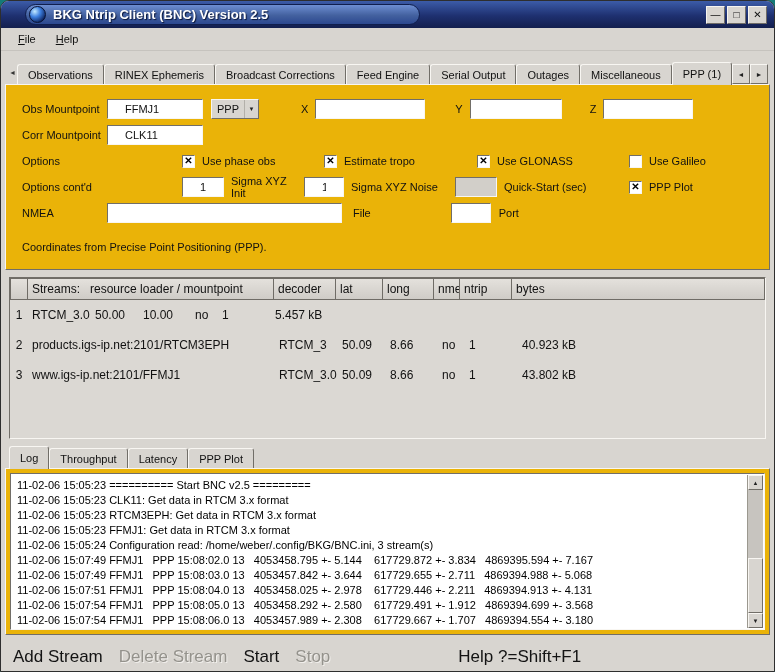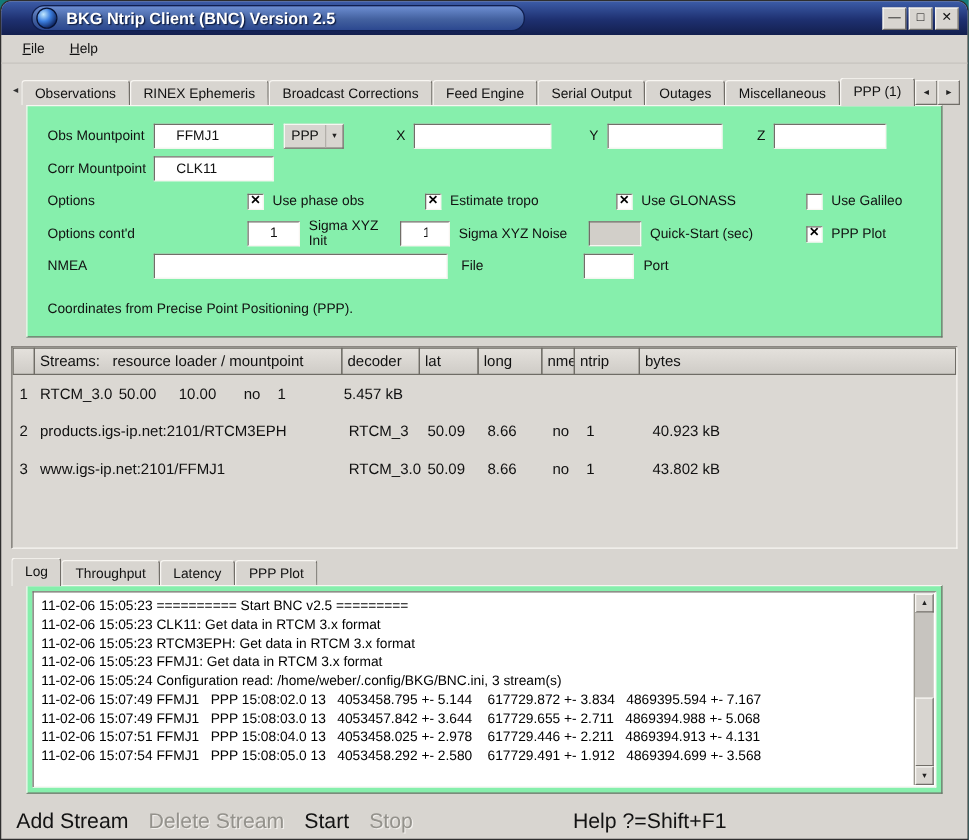--- a/index.html
+++ b/index.html
@@ -81,22 +81,22 @@
   }
   .tab-scrollers { margin-left: auto; display: flex; align-self: flex-end; }
   .tab-scroller {
     width: 18px; height: 20px; padding: 0;
     background: #d8d5d0;
     border: 1px solid; border-color: #f8f6f2 #716e68 #716e68 #f8f6f2;
     font-size: 7px; color: #222; font-family: inherit;
     display: flex; align-items: center; justify-content: center;
   }
   .pane {
-    margin: 0 20px;
-    background: #86efac;
+    margin: 0 4px;
+    background: #eab308;
     border: 1px solid; border-color: #f8f6f2 #716e68 #716e68 #f8f6f2;
   }
   .ppp-pane { flex: none; height: 186px; padding: 11px 16px; }
   
   .frow { display: flex; align-items: center; height: 26px; font-size: 11px; color: #111; }
   .flabel { width: 85px; flex: none; }
   .field {
     height: 20px; background: #fff;
     border: 1px solid; border-color: #716e68 #f8f6f2 #f8f6f2 #716e68;
     font-family: inherit; font-size: 11px; color: #111;
@@ -360,20 +360,21 @@
       <div class="log-lines">
         <div class="log-line">11-02-06 15:05:23 ========== Start BNC v2.5 =========</div>
         <div class="log-line">11-02-06 15:05:23 CLK11: Get data in RTCM 3.x format</div>
         <div class="log-line">11-02-06 15:05:23 RTCM3EPH: Get data in RTCM 3.x format</div>
         <div class="log-line">11-02-06 15:05:23 FFMJ1: Get data in RTCM 3.x format</div>
         <div class="log-line">11-02-06 15:05:24 Configuration read: /home/weber/.config/BKG/BNC.ini, 3 stream(s)</div>
         <div class="log-line">11-02-06 15:07:49 FFMJ1   PPP 15:08:02.0 13   4053458.795 +- 5.144    617729.872 +- 3.834   4869395.594 +- 7.167</div>
         <div class="log-line">11-02-06 15:07:49 FFMJ1   PPP 15:08:03.0 13   4053457.842 +- 3.644    617729.655 +- 2.711   4869394.988 +- 5.068</div>
         <div class="log-line">11-02-06 15:07:51 FFMJ1   PPP 15:08:04.0 13   4053458.025 +- 2.978    617729.446 +- 2.211   4869394.913 +- 4.131</div>
         <div class="log-line">11-02-06 15:07:54 FFMJ1   PPP 15:08:05.0 13   4053458.292 +- 2.580    617729.491 +- 1.912   4869394.699 +- 3.568</div>
+        <div class="log-line">11-02-06 15:07:54 FFMJ1   PPP 15:08:06.0 13   4053457.989 +- 2.308    617729.667 +- 1.707   4869394.554 +- 3.180</div>
       </div>
       <div class="scrollbar">
         <button class="sb-btn sb-up">▲</button>
         <div class="sb-thumb"></div>
         <button class="sb-btn sb-down">▼</button>
       </div>
     </div>
   </div>
 
   <div class="action-bar">

